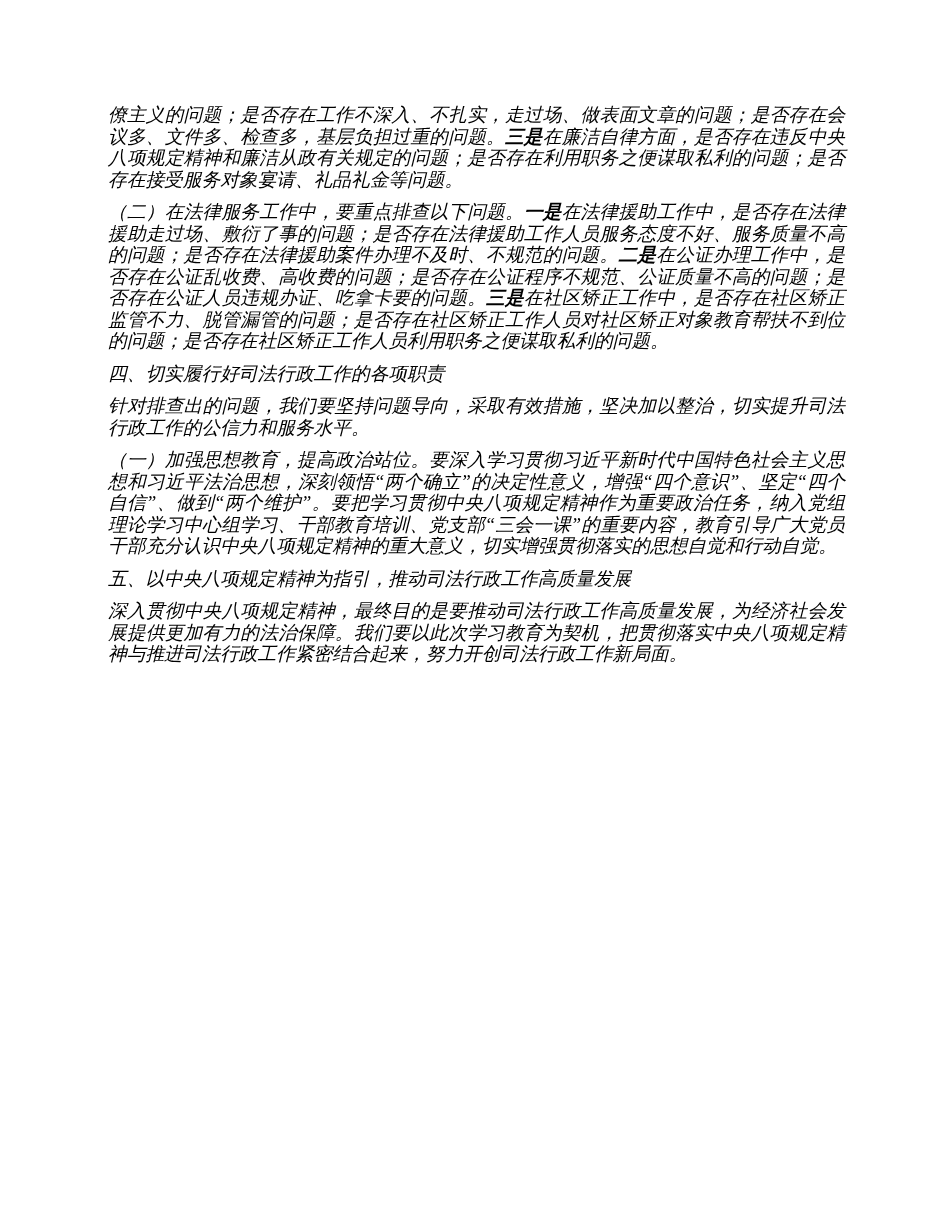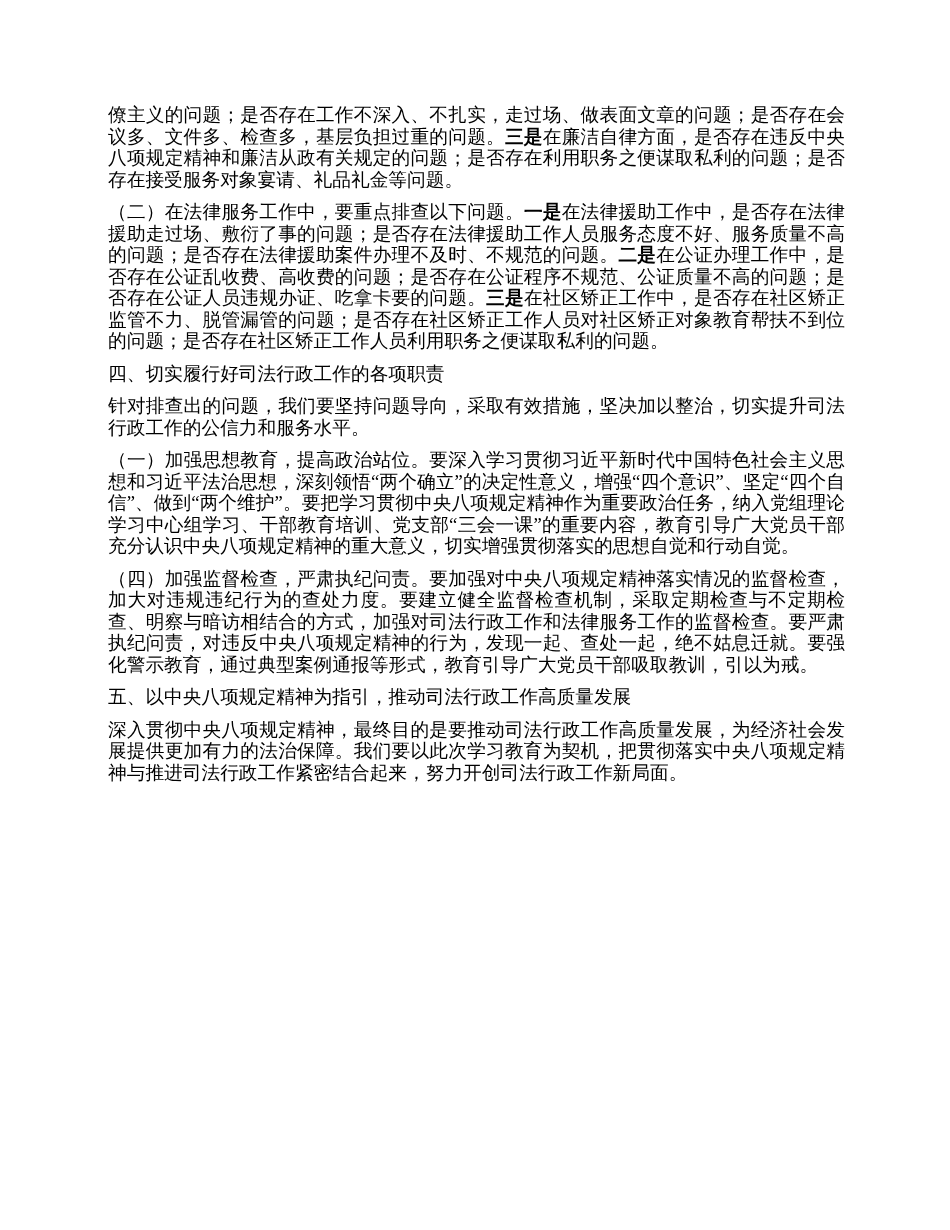--- a/index.html
+++ b/index.html
@@ -15,20 +15,21 @@
     .page {
       box-sizing: border-box;
       width: 950px;
       min-height: 1230px;
       background: #ffffff;
       padding: 104px 105px 60px 108px;
       color: #000000;
       font-family: "Liberation Serif", "DejaVu Serif", serif;
       font-size: 18.7px;
       line-height: 21.5px;
+      font-style: italic;
     }
     .block {
       margin: 0 0 11px 0;
       text-align: justify;
       word-break: break-all;
     }
     .block:last-child {
       margin-bottom: 12px;
     }
     .heading {
@@ -41,17 +42,16 @@
 </head>
 <body>
 
 <div class="page">
   <div id="doc">
       <p class="block paragraph"><span class="">僚主义的问题；是否存在工作不深入、不扎实，走过场、做表面文章的问题；是否存在会议多、文件多、检查多，基层负担过重的问题。</span><span class="bold">三是</span><span class="">在廉洁自律方面，是否存在违反中央八项规定精神和廉洁从政有关规定的问题；是否存在利用职务之便谋取私利的问题；是否存在接受服务对象宴请、礼品礼金等问题。</span></p>
       <p class="block paragraph"><span class="">（二）在法律服务工作中，要重点排查以下问题。</span><span class="bold">一是</span><span class="">在法律援助工作中，是否存在法律援助走过场、敷衍了事的问题；是否存在法律援助工作人员服务态度不好、服务质量不高的问题；是否存在法律援助案件办理不及时、不规范的问题。</span><span class="bold">二是</span><span class="">在公证办理工作中，是否存在公证乱收费、高收费的问题；是否存在公证程序不规范、公证质量不高的问题；是否存在公证人员违规办证、吃拿卡要的问题。</span><span class="bold">三是</span><span class="">在社区矫正工作中，是否存在社区矫正监管不力、脱管漏管的问题；是否存在社区矫正工作人员对社区矫正对象教育帮扶不到位的问题；是否存在社区矫正工作人员利用职务之便谋取私利的问题。</span></p>
       <p class="block heading"><span class="">四、切实履行好司法行政工作的各项职责</span></p>
       <p class="block paragraph"><span class="">针对排查出的问题，我们要坚持问题导向，采取有效措施，坚决加以整治，切实提升司法行政工作的公信力和服务水平。</span></p>
       <p class="block paragraph"><span class="">（一）加强思想教育，提高政治站位。要深入学习贯彻习近平新时代中国特色社会主义思想和习近平法治思想，深刻领悟“两个确立”的决定性意义，增强“四个意识”、坚定“四个自信”、做到“两个维护”。要把学习贯彻中央八项规定精神作为重要政治任务，纳入党组理论学习中心组学习、干部教育培训、党支部“三会一课”的重要内容，教育引导广大党员干部充分认识中央八项规定精神的重大意义，切实增强贯彻落实的思想自觉和行动自觉。</span></p>
-      <p class="block paragraph"><span class="">（四）加强监督检查，严肃执纪问责。要加强对中央八项规定精神落实情况的监督检查，加大对违规违纪行为的查处力度。要建立健全监督检查机制，采取定期检查与不定期检查、明察与暗访相结合的方式，加强对司法行政工作和法律服务工作的监督检查。要严肃执纪问责，对违反中央八项规定精神的行为，发现一起、查处一起，绝不姑息迁就。要强化警示教育，通过典型案例通报等形式，教育引导广大党员干部吸取教训，引以为戒。</span></p>
       <p class="block heading"><span class="">五、以中央八项规定精神为指引，推动司法行政工作高质量发展</span></p>
       <p class="block paragraph"><span class="">深入贯彻中央八项规定精神，最终目的是要推动司法行政工作高质量发展，为经济社会发展提供更加有力的法治保障。我们要以此次学习教育为契机，把贯彻落实中央八项规定精神与推进司法行政工作紧密结合起来，努力开创司法行政工作新局面。</span></p>
     </div>
 </div>
 
 </body></html>

